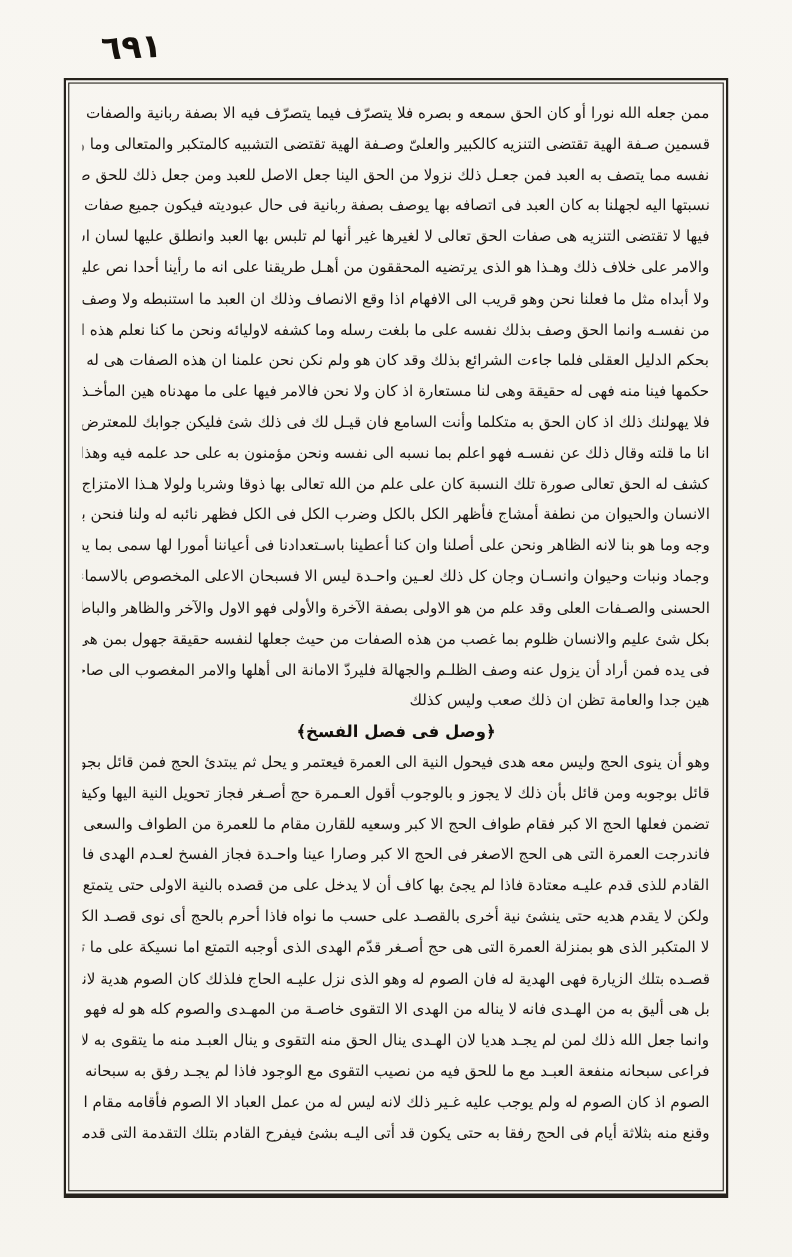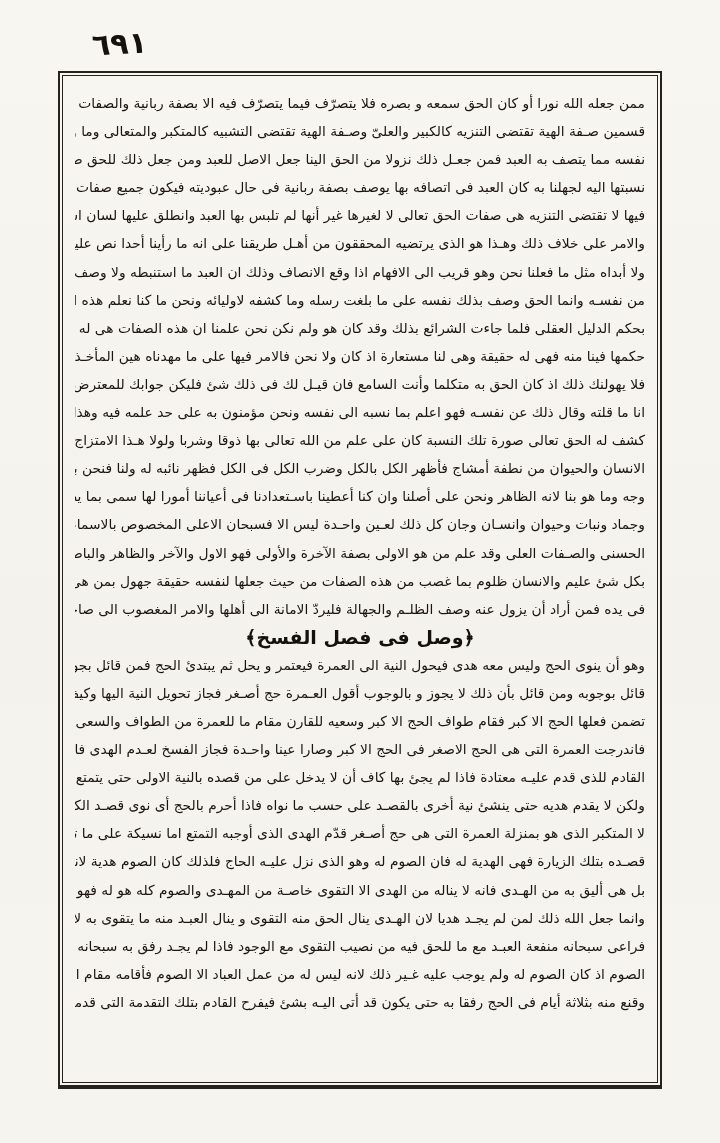--- a/index.html
+++ b/index.html
@@ -63,21 +63,21 @@
     color: #1b1510;
   }
   .t-line.no-stretch {
     text-align-last: right;
   }
   .heading {
     height: 28px;
     line-height: 28px;
     text-align: left;
     text-align-last: center;
-    font-size: 19px;
+    font-size: 15px;
     font-weight: bold;
     color: #14100b;
   }
 </style>
 </head>
 <body>
 
 <div class="scan-page">
 
   <div class="page-number">٦٩١</div>
@@ -98,20 +98,21 @@
           <div class="t-line">حكمها فينا منه فهى له حقيقة وهى لنا مستعارة اذ كان ولا نحن فالامر فيها على ما مهدناه هين المأخـذ قريـب التناول</div>
           <div class="t-line">فلا يهولنك ذلك اذ كان الحق به متكلما وأنت السامع فان قيـل لك فى ذلك شئ فليكن جوابك للمعترض أن تقول له</div>
           <div class="t-line">انا ما قلته وقال ذلك عن نفسـه فهو اعلم بما نسبه الى نفسه ونحن مؤمنون به على حد علمه فيه وهذا أسلم العقائد فمن</div>
           <div class="t-line">كشف له الحق تعالى صورة تلك النسبة كان على علم من الله تعالى بها ذوقا وشربا ولولا هـذا الامتزاج ما صح أن يكون</div>
           <div class="t-line">الانسان والحيوان من نطفة أمشاج فأظهر الكل بالكل وضرب الكل فى الكل فظهر نائبه له ولنا فنحن به من</div>
           <div class="t-line">وجه وما هو بنا لانه الظاهر ونحن على أصلنا وان كنا أعطينا باسـتعدادنا فى أعياننا أمورا لها سمى بما يظنه المحجوب</div>
           <div class="t-line">وجماد ونبات وحيوان وانسـان وجان كل ذلك لعـين واحـدة ليس الا فسبحان الاعلى المخصوص بالاسماء</div>
           <div class="t-line">الحسنى والصـفات العلى وقد علم من هو الاولى بصفة الآخرة والأولى فهو الاول والآخر والظاهر والباطن وهو</div>
           <div class="t-line">بكل شئ عليم والانسان ظلوم بما غصب من هذه الصفات من حيث جعلها لنفسه حقيقة جهول بمن هى له و بأنها غصب</div>
           <div class="t-line">فى يده فمن أراد أن يزول عنه وصف الظلـم والجهالة فليردّ الامانة الى أهلها والامر المغصوب الى صاحبـه والامر فى ذلك</div>
+          <div class="t-line no-stretch">هين جدا والعامة تظن ان ذلك صعب وليس كذلك</div>
           <div class="heading">﴿وصل فى فصل الفسخ﴾</div>
           <div class="t-line">وهو أن ينوى الحج وليس معه هدى فيحول النية الى العمرة فيعتمر و يحل ثم يبتدئ الحج فمن قائل بجوازه ومن</div>
           <div class="t-line">قائل بوجوبه ومن قائل بأن ذلك لا يجوز و بالوجوب أقول العـمرة حج أصـغر فجاز تحويل النية اليها وكيف لا وقد</div>
           <div class="t-line">تضمن فعلها الحج الا كبر فقام طواف الحج الا كبر وسعيه للقارن مقام ما للعمرة من الطواف والسعى وهما ركنان</div>
           <div class="t-line">فاندرجت العمرة التى هى الحج الاصغر فى الحج الا كبر وصارا عينا واحـدة فجاز الفسخ لعـدم الهدى فان الهدية من</div>
           <div class="t-line">القادم للذى قدم عليـه معتادة فاذا لم يجئ بها كاف أن لا يدخل على من قصده بالنية الاولى حتى يتمتع و يهـدى ولا بد</div>
           <div class="t-line">ولكن لا يقدم هديه حتى ينشئ نية أخرى بالقصـد على حسب ما نواه فاذا أحرم بالحج أى نوى قصـد الكبير سبحانه</div>
           <div class="t-line">لا المتكبر الذى هو بمنزلة العمرة التى هى حج أصـغر قدّم الهدى الذى أوجبه التمتع اما نسيكة على ما تيسر واما صوما لمن</div>
           <div class="t-line">قصـده بتلك الزيارة فهى الهدية له فان الصوم له وهو الذى نزل عليـه الحاج فلذلك كان الصوم هدية لانه يسـتحقه</div>
           <div class="t-line">بل هى أليق به من الهـدى فانه لا يناله من الهدى الا التقوى خاصـة من المهـدى والصوم كله هو له فهو أعظم فى الهـدية</div>

